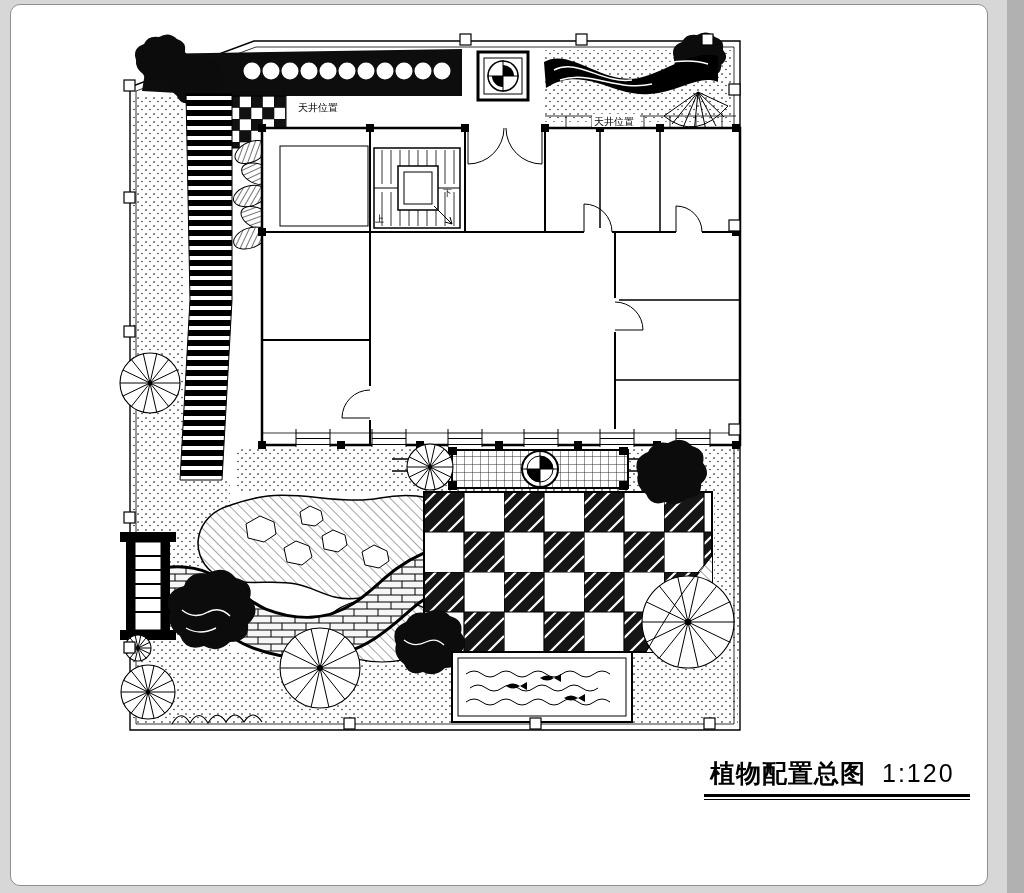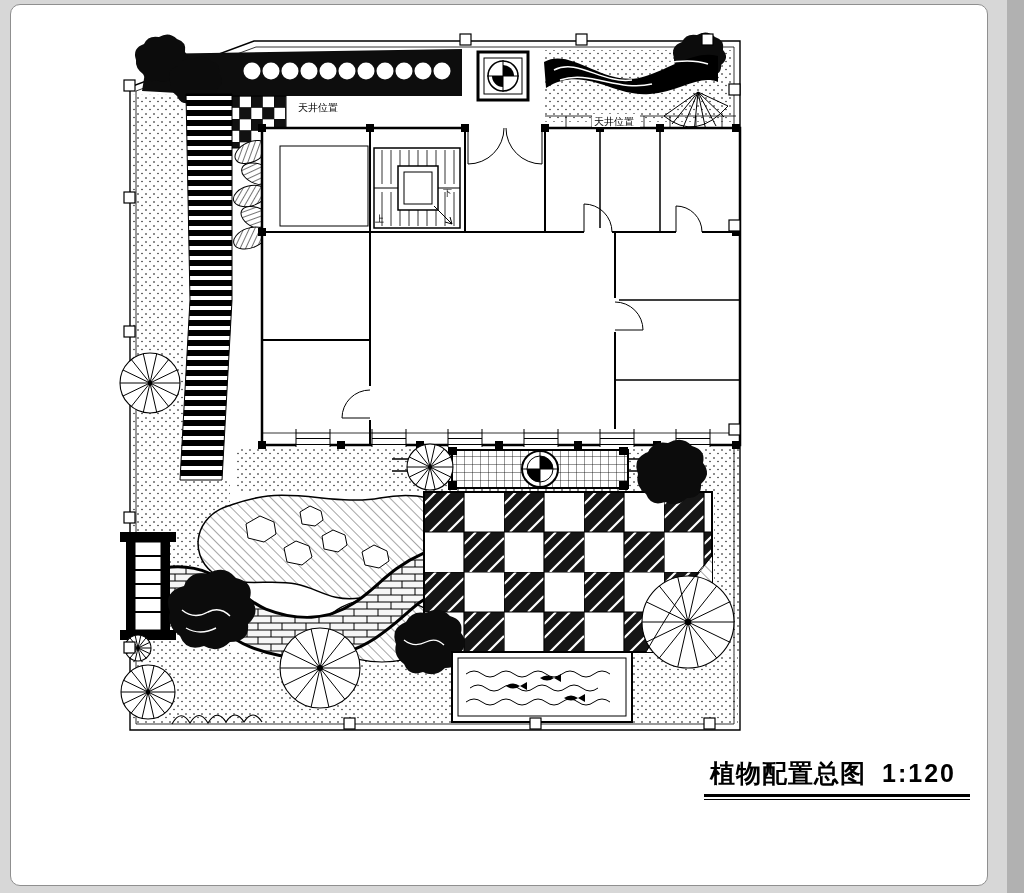--- a/index.html
+++ b/index.html
@@ -8,21 +8,21 @@
     background:#d7d7d7;font-family:"Liberation Sans",sans-serif;color:#000;
   }
   .window-edge{position:absolute;right:0;top:0;width:17px;height:100%;background:#b1b1b1}
   .sheet{
     position:absolute;left:10px;top:4px;width:976px;height:880px;
     background:#fff;border:1px solid #8f8f8f;border-radius:10px;
   }
   svg.plan{position:absolute;left:0;top:0;width:1024px;height:893px}
   .titleblock{position:absolute;left:704px;top:757px;width:266px}
   .titletext{font-size:25px;font-weight:600;letter-spacing:1px;padding-left:6px;white-space:nowrap}
-  .titletext .scale{margin-left:16px;letter-spacing:2px;font-weight:700}
+  .titletext .scale{margin-left:16px;letter-spacing:2px;font-weight:400}
   .rule{width:100%;background:#000}
   .rule.thick{height:3px;margin-top:4px}
   .rule.thin{height:1px;margin-top:2px}
   text{font-family:"Liberation Sans",sans-serif}
 </style>
 </head>
 <body>
 
 <div class="window-edge"></div>
 <div class="sheet"></div>

